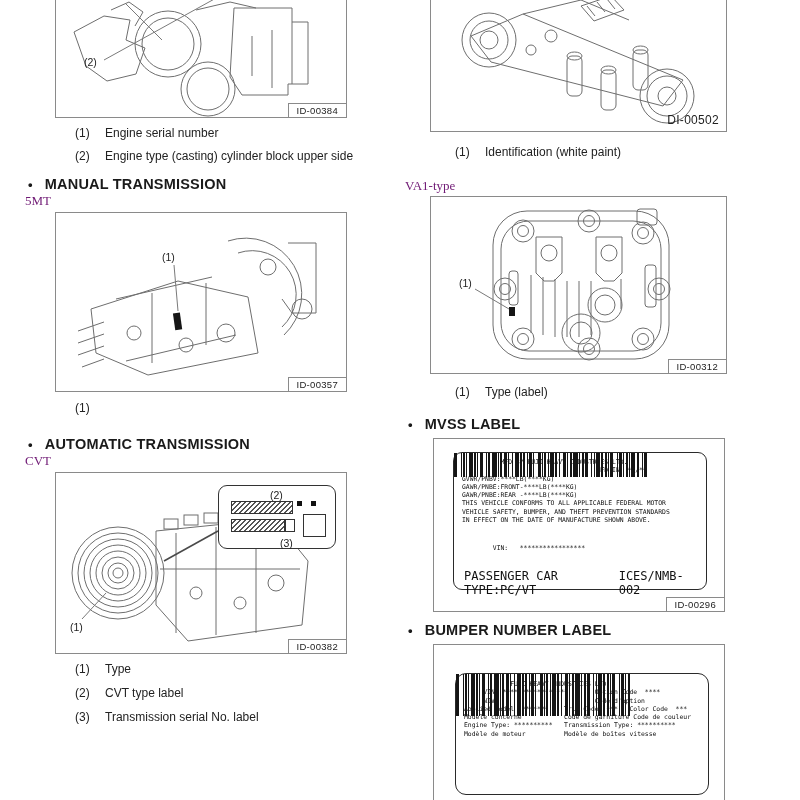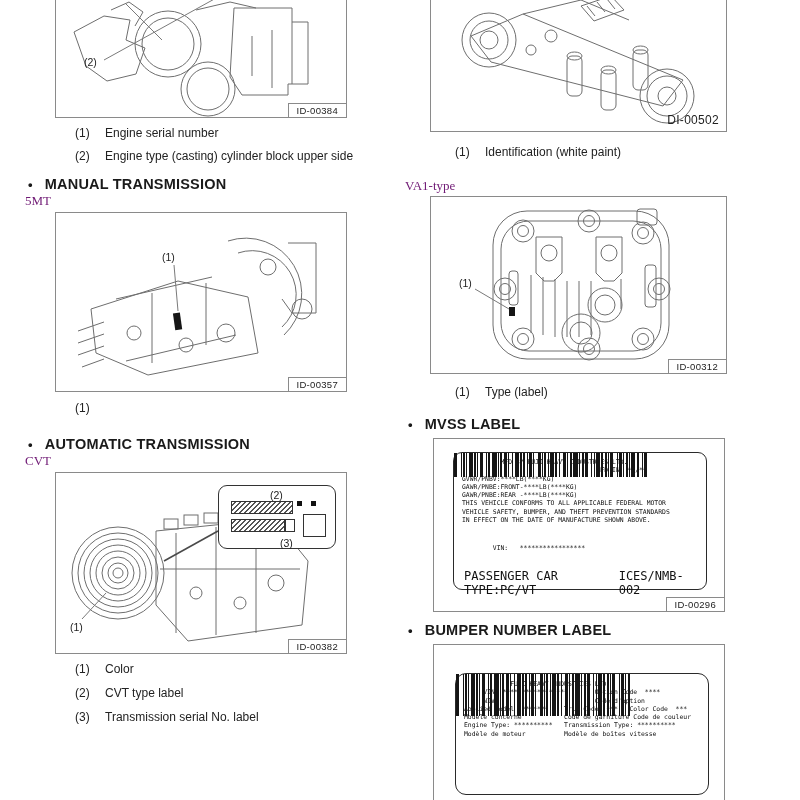--- a/index.html
+++ b/index.html
@@ -147,21 +147,21 @@
     </div>
     <span class="callout" style="left:214px;top:16px;">(2)</span>
     <span class="callout" style="left:224px;top:64px;">(3)</span>
     <span class="callout" style="left:14px;top:148px;">(1)</span>
     <span class="idtab">ID-00382</span>
   </div>
 
   <div class="caps" style="left:75px;top:662px;">
     <div class="cap-row" style="margin-bottom:10px;">
       <span class="cap-num">(1)</span>
-      <span class="cap-text">Color</span>
+      <span class="cap-text">Type</span>
     </div>
     <div class="cap-row" style="margin-bottom:10px;">
       <span class="cap-num">(2)</span>
       <span class="cap-text">CVT type label</span>
     </div>
     <div class="cap-row">
       <span class="cap-num">(3)</span>
       <span class="cap-text">Transmission serial No. label</span>
     </div>
   </div>

